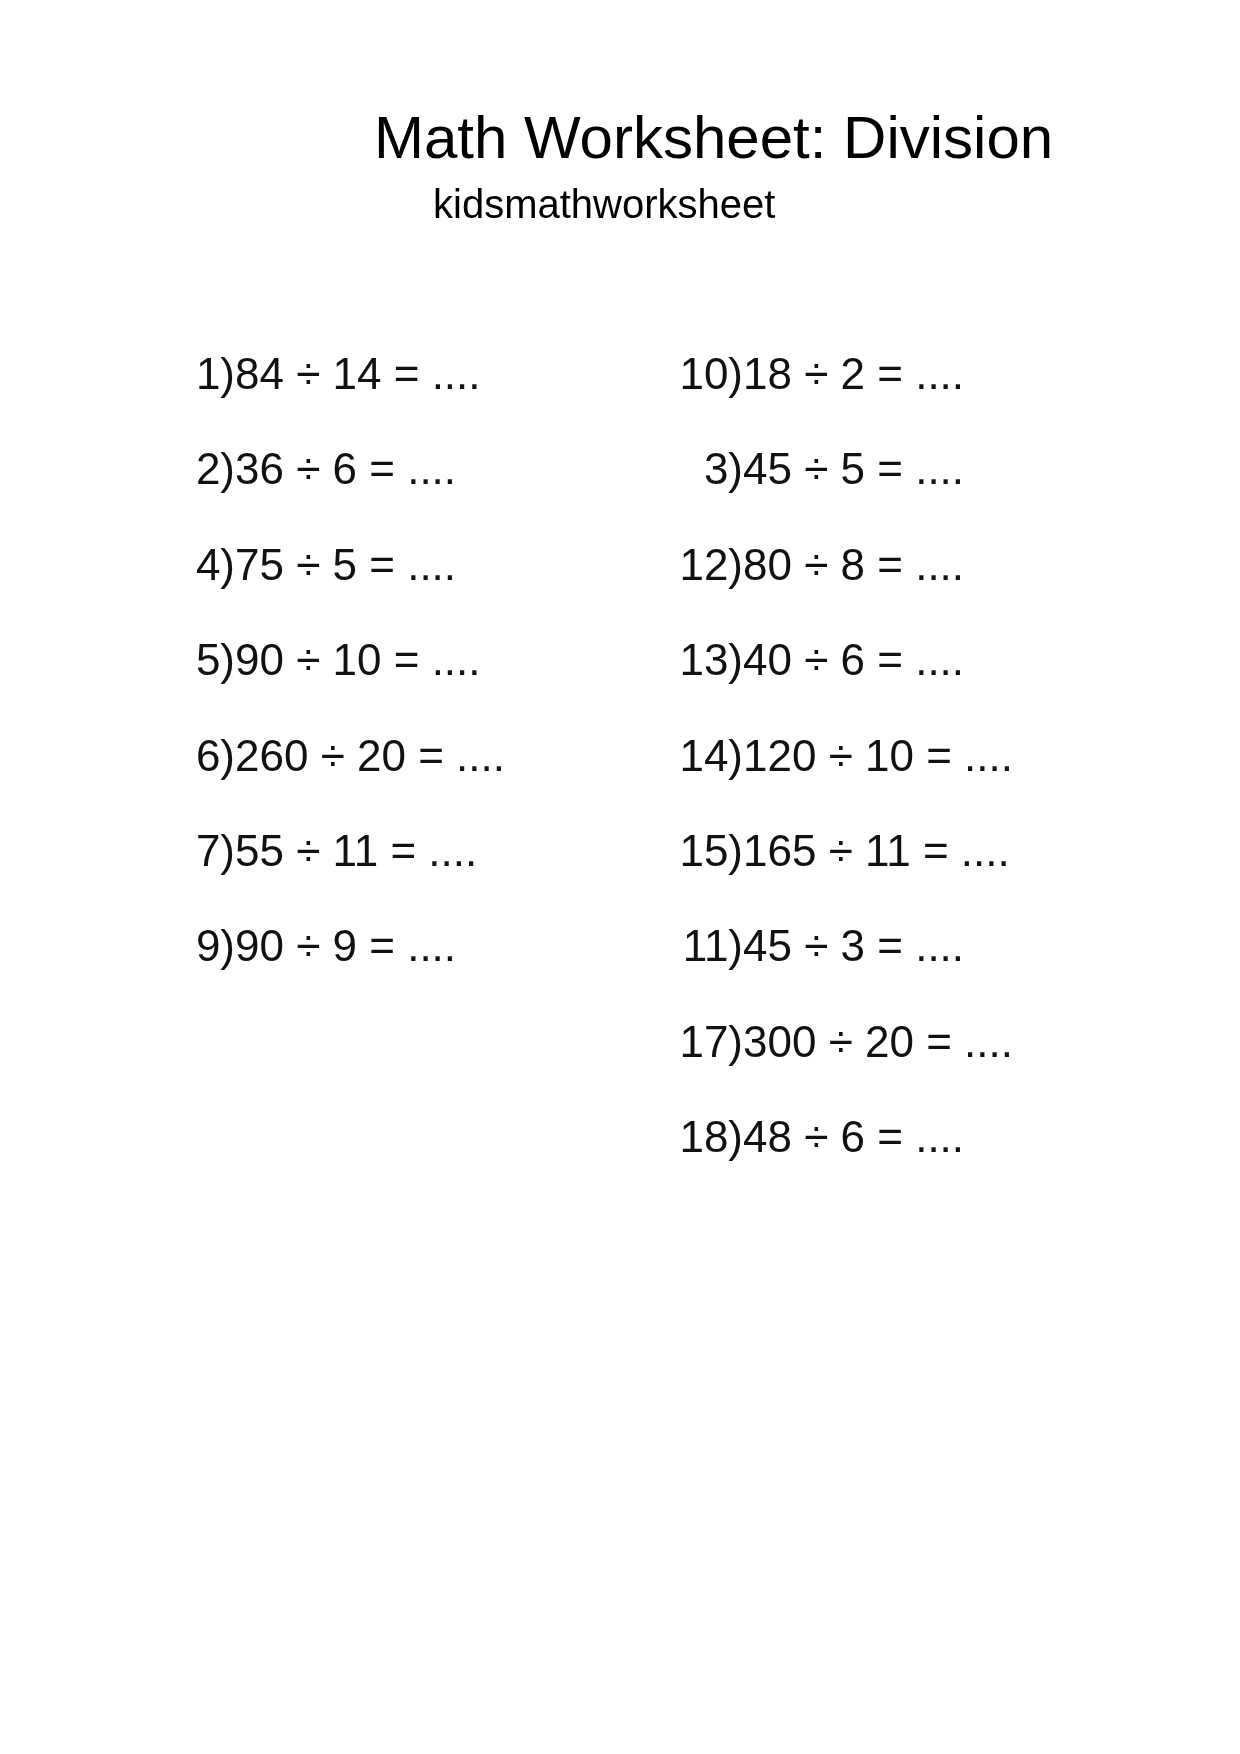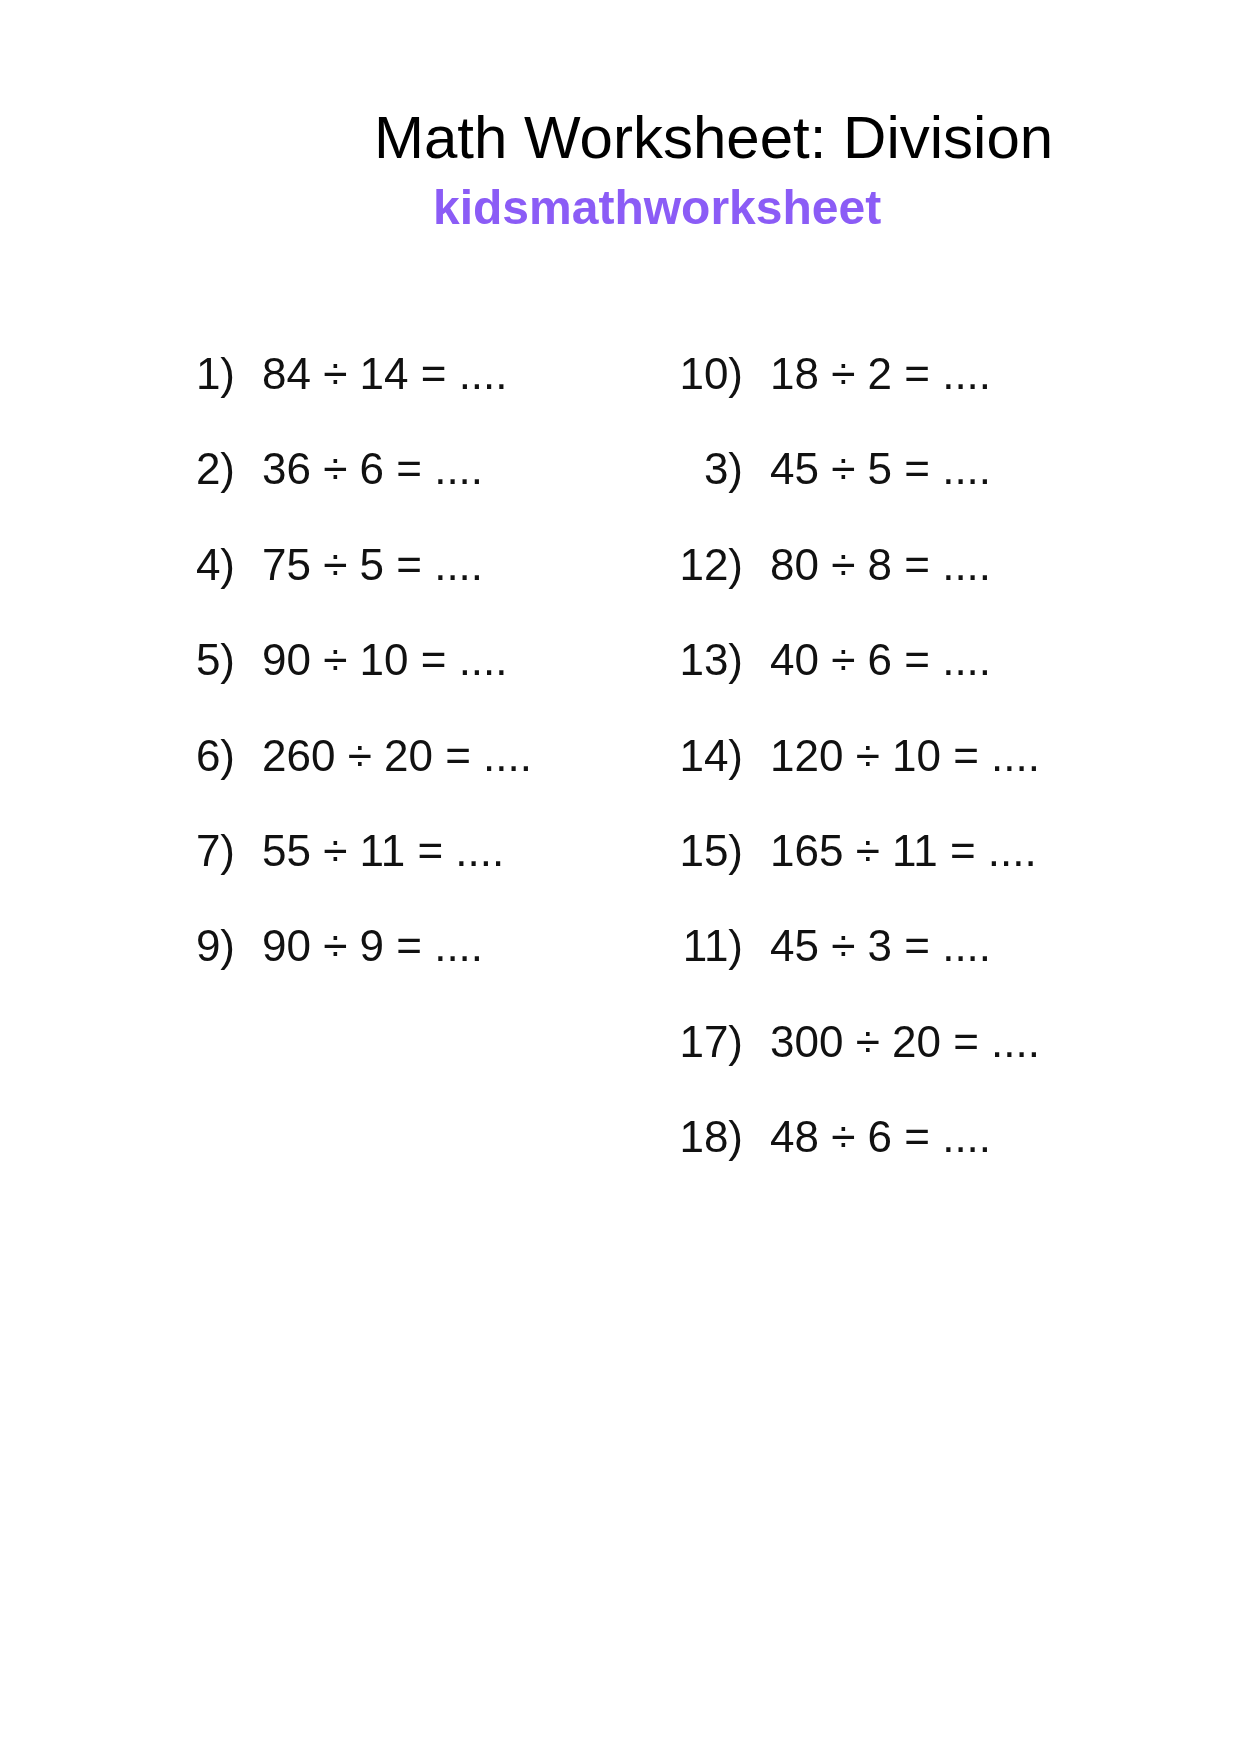--- a/index.html
+++ b/index.html
@@ -25,24 +25,24 @@
     line-height: 1;
     font-weight: 400;
     color: #000000;
     white-space: nowrap;
     margin: 8px;
   }
   .subtitle {
     position: absolute;
     left: 433px;
     top: 184px;
-    font-size: 48px;
+    font-size: 40px;
     line-height: 1;
-    font-weight: 700;
-    color: #8b5cf6;
+    font-weight: 400;
+    color: #000000;
     white-space: nowrap;
   }
   .col {
     position: absolute;
     top: 352px;
   }
   .col-left  { left: 135px; }
   .col-right { left: 643px; }
   .problem-row {
     height: 95.4px;
@@ -50,21 +50,20 @@
     line-height: 44px;
     white-space: nowrap;
     color: #111111;
   }
   .plabel {
     display: inline-block;
     width: 100px;
     text-align: right;
   }
   .pexpr {
-    margin-left: 27px;
   }
 </style>
 </head>
 <body>
 
 <div class="page">
   <h1 class="title">Math Worksheet: Division</h1>
   <div class="subtitle">kidsmathworksheet</div>
   <div class="col col-left" id="col-left">
       <div class="problem-row"><span class="plabel">1)</span><span class="pexpr">84 ÷ 14 = ....</span></div>

